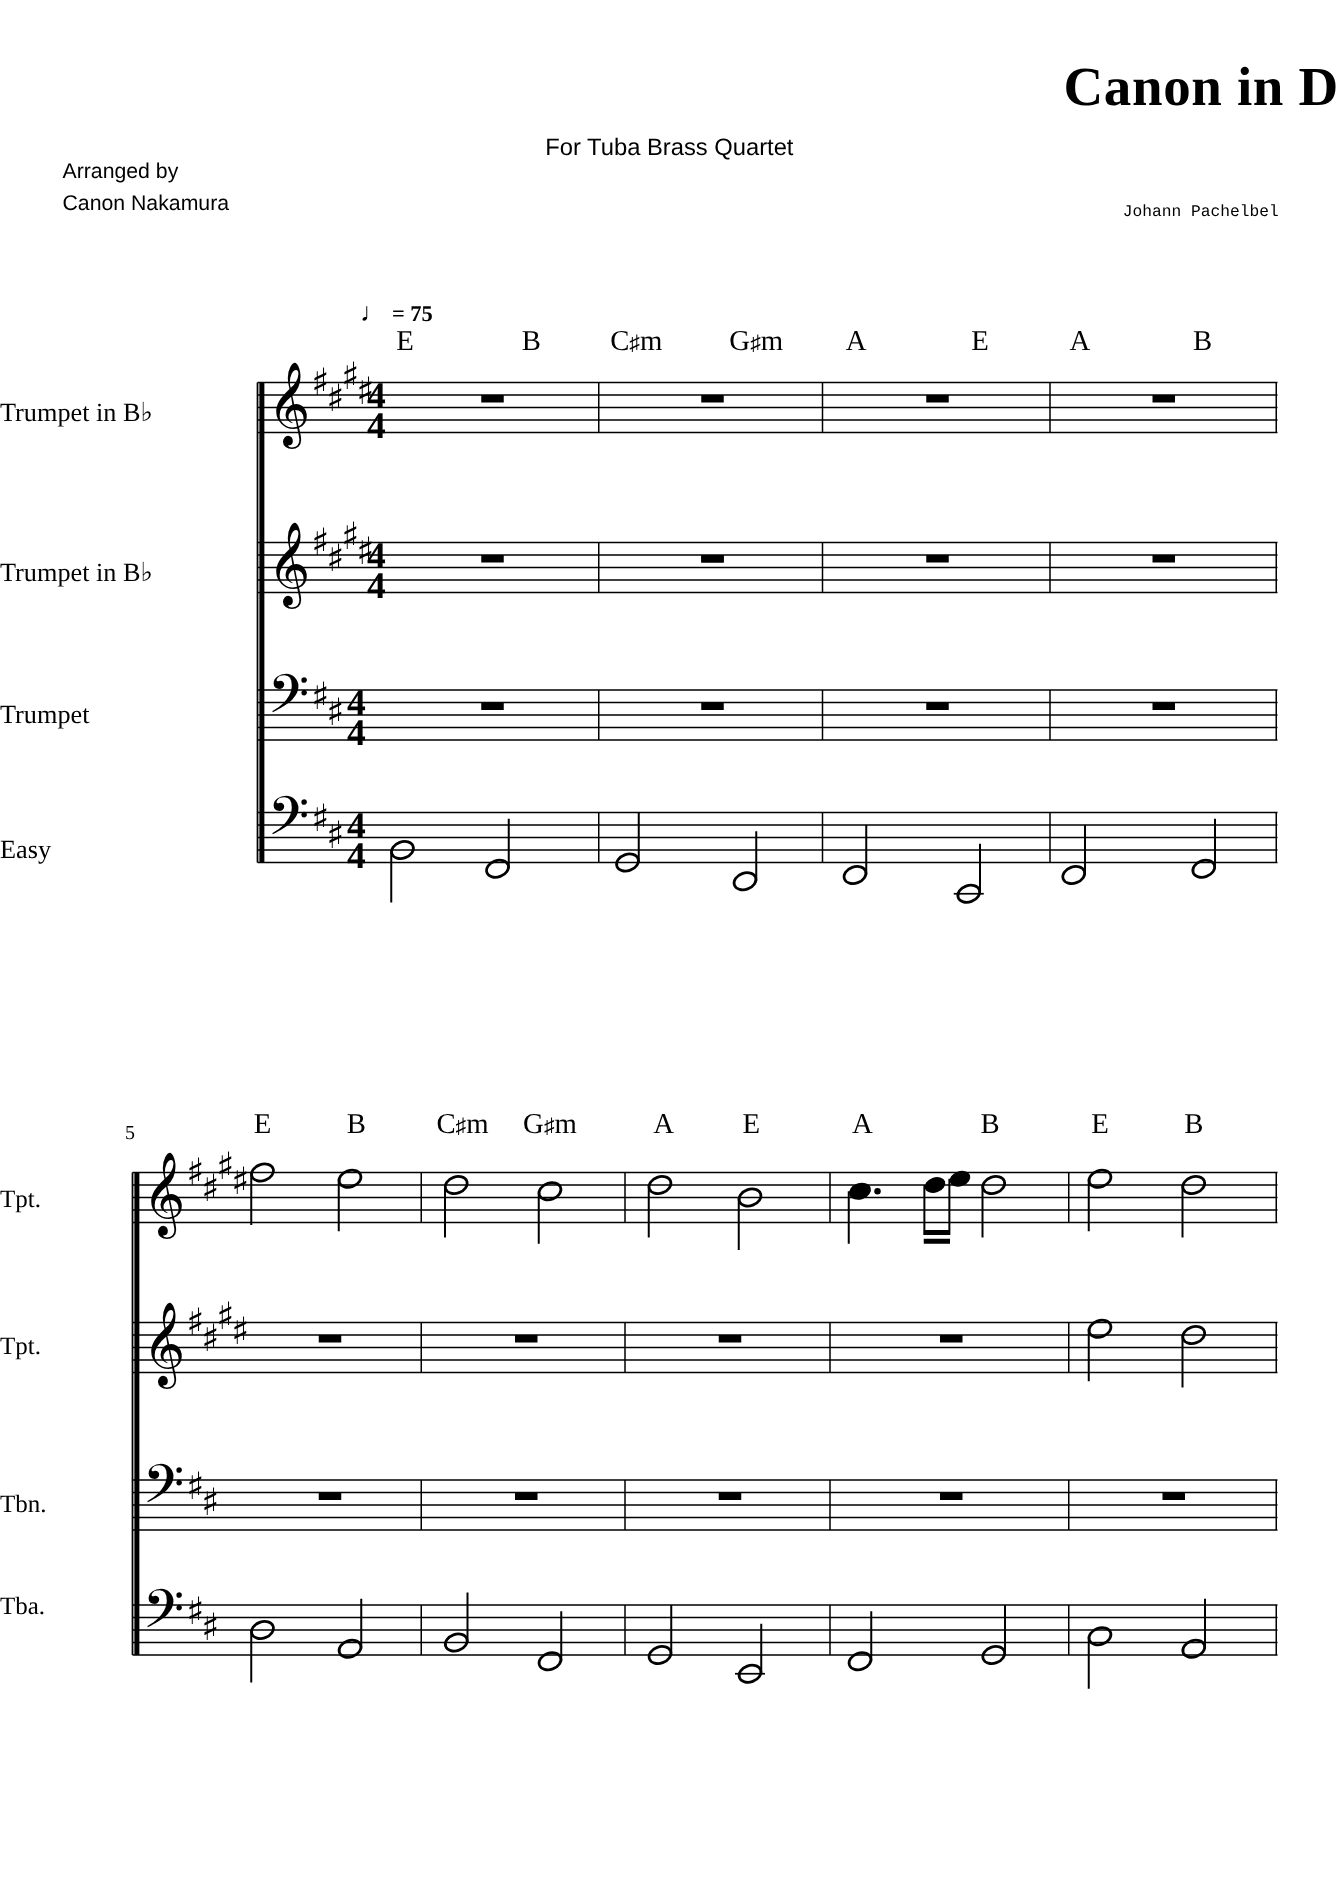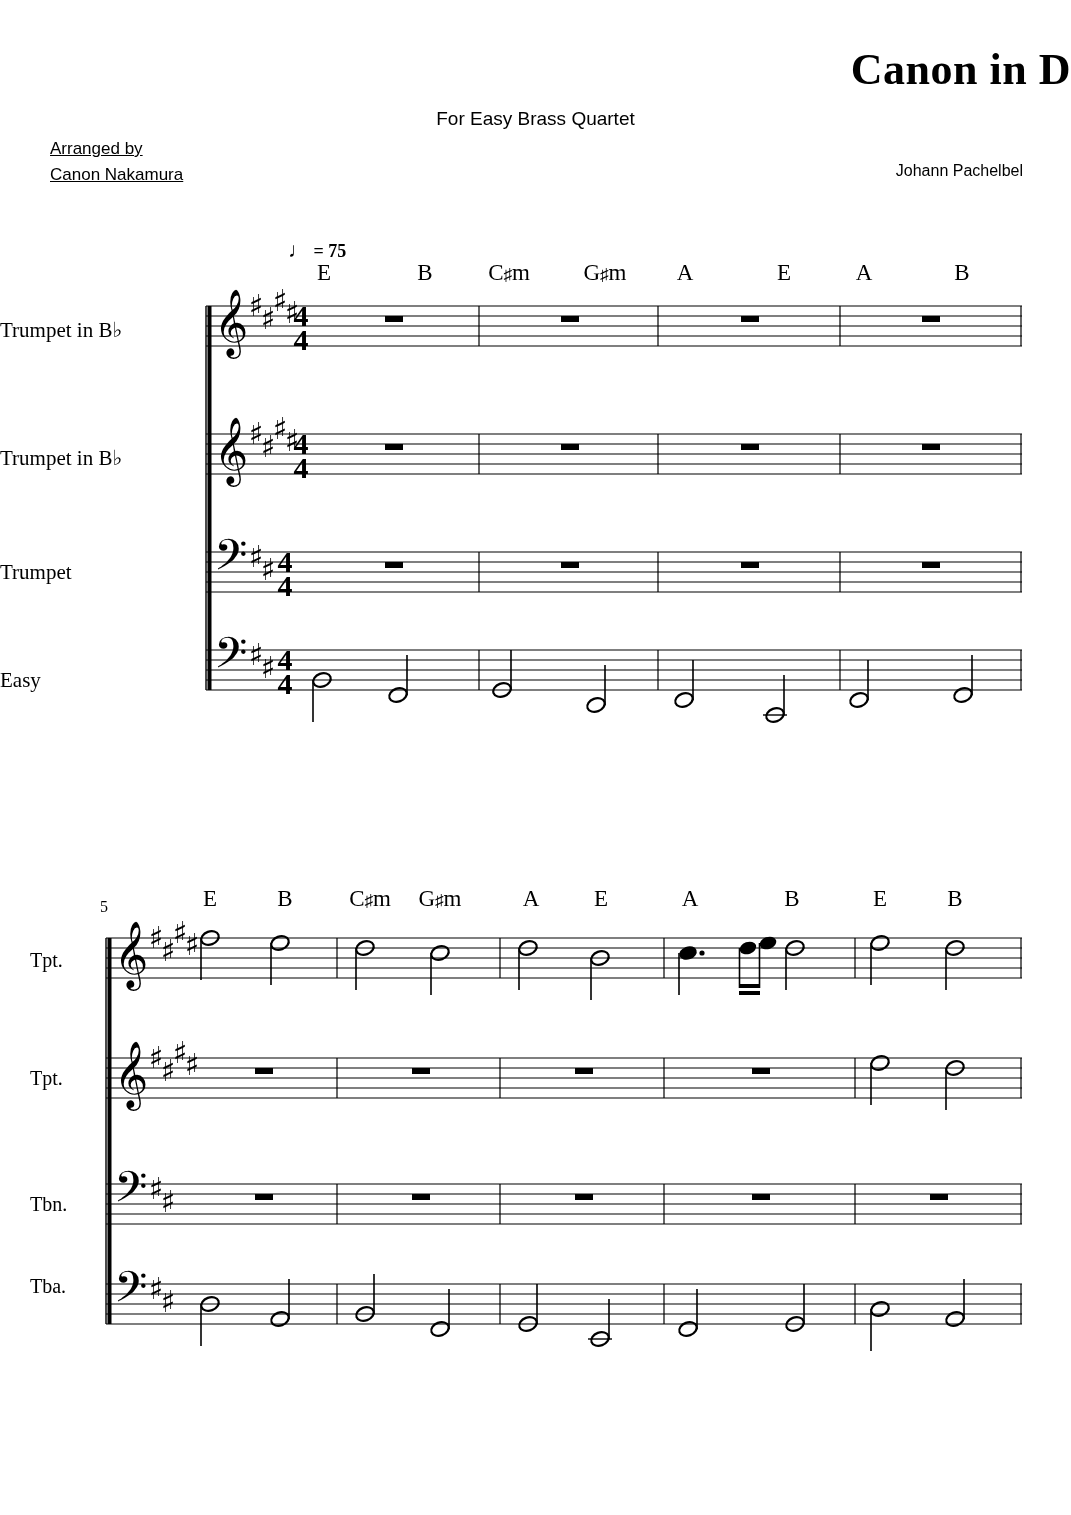--- a/index.html
+++ b/index.html
@@ -32,33 +32,32 @@
     position: absolute;
     top: 108px;
     left: 0;
     width: 1071px;
     text-align: center;
     font-family: "Liberation Sans", sans-serif;
     font-size: 19px;
   }
   .arranger {
     position: absolute;
-    top: 136px;
+    top: 124px;
     left: 50px;
     font-family: "Liberation Sans", sans-serif;
     font-size: 17px;
     line-height: 26px;
-    text-decoration: underline;
   }
   .composer {
     position: absolute;
     top: 162px;
     right: 48px;
-    font-family: Liberation Sans, sans-serif;
-    font-size: 16px;
+    font-family: Liberation Mono, monospace;
+    font-size: 13px;
   }
 
   
   .system {
     position: absolute;
     left: 0;
     width: 907px;
   }
   #system-1 { top: 230px; height: 500px; }
   #system-2 { top: 870px; height: 480px; }
@@ -91,34 +90,34 @@
   }
 
   .inst-label {
     position: absolute;
     font-family: "Liberation Serif", serif;
     font-size: 21px;
     text-align: left;
     transform: translateY(-50%);
     white-space: nowrap;
   }
-  .inst-label.small { font-size: 20px; padding-left: 30px; }
+  .inst-label.small { font-size: 20px; }
 
   svg.staff-svg {
     position: absolute;
     left: 0;
     top: 0;
     overflow: visible;
   }
 </style>
 </head>
 <body>
 
 <div class="title">Canon in D</div>
-<div class="subtitle">For Easy Brass Quartet</div>
+<div class="subtitle">For Tuba Brass Quartet</div>
 <div class="arranger">
   <div>Arranged by</div>
   <div>Canon Nakamura</div>
 </div>
 <div class="composer">Johann Pachelbel</div>
 
 <div class="system" id="system-1">
 
   <div class="tempo" style="left:288px; top:8px;">
     <span class="note-glyph">♩</span>

